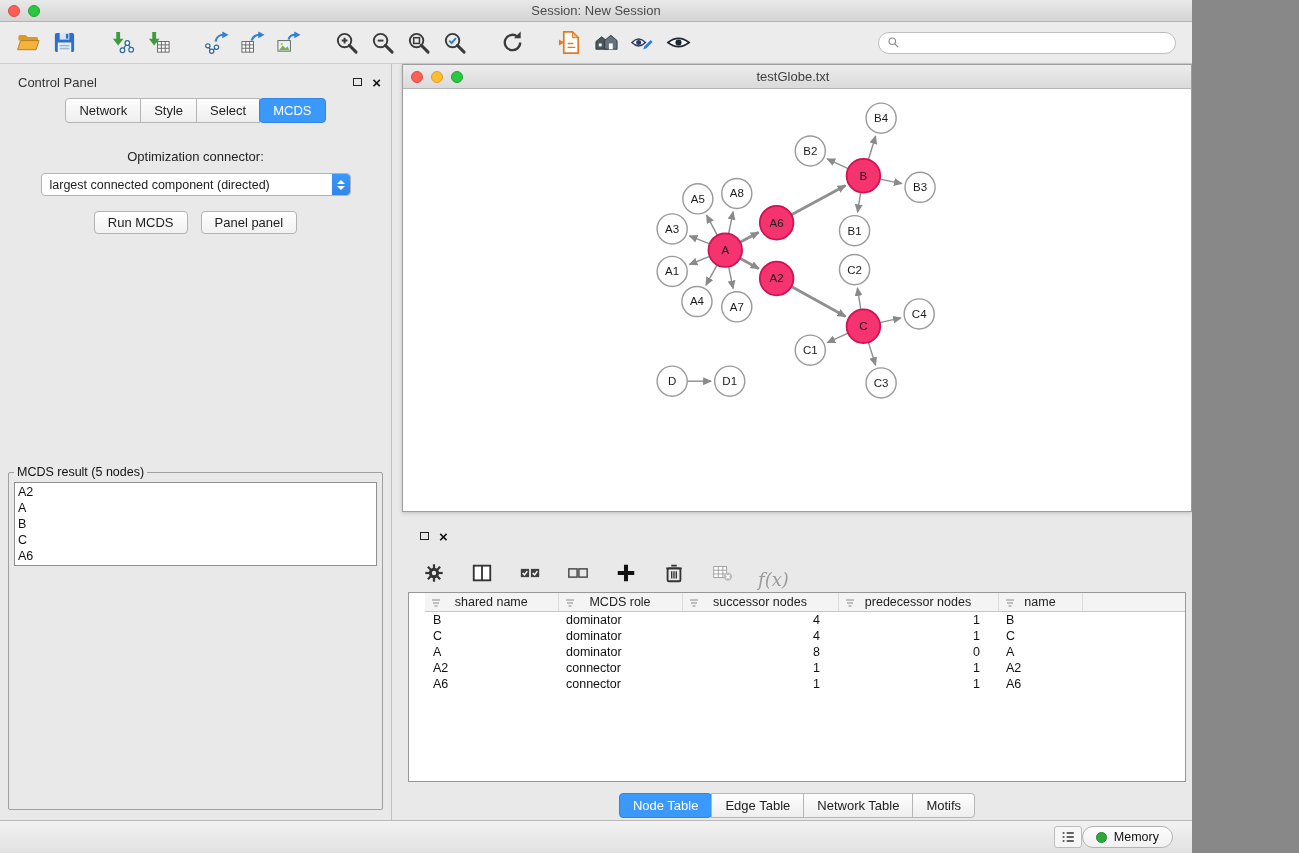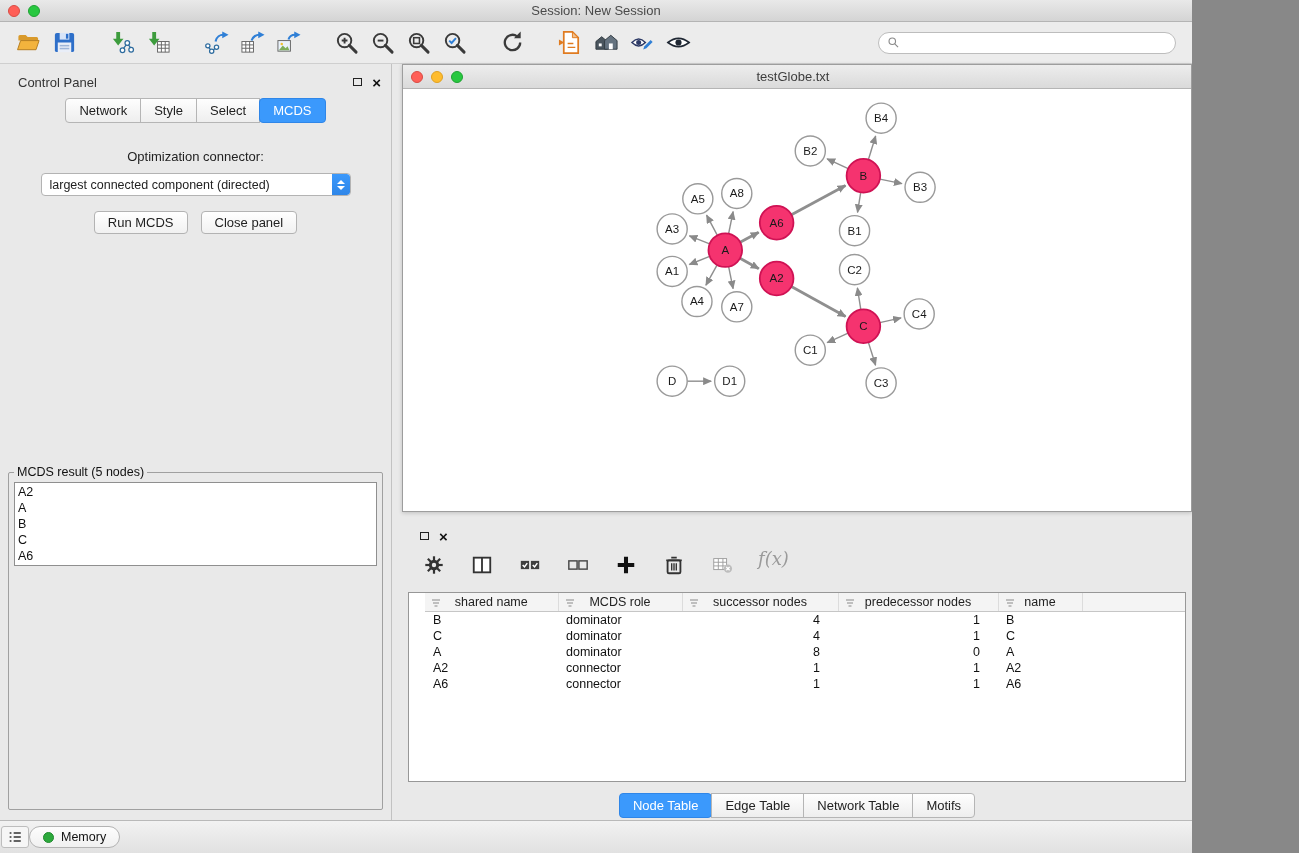--- a/index.html
+++ b/index.html
@@ -66,38 +66,38 @@
   .network-window{height:448px;flex:0 0 448px;border:1px solid #9d9d9d;background:#fff;
     box-shadow:0 1px 4px rgba(0,0,0,.18);display:flex;flex-direction:column;}
   .nw-titlebar{height:24px;flex:0 0 24px;background:linear-gradient(#ededed,#dadada);
     border-bottom:1px solid #b5b5b5;display:flex;align-items:center;position:relative;}
   .nw-titlebar .title{position:absolute;left:0;right:8px;text-align:center;font-size:13px;color:#3d3d3d;}
   .nw-canvas{flex:1;background:#fff;position:relative;overflow:hidden;}
   .nw-canvas svg{width:100%;height:100%;display:block;}
   svg.netgraph text{font-family:"Liberation Sans",sans-serif;font-size:13px;fill:#1a1a1a;}
   
   .table-panel{flex:1;margin-top:10px;display:flex;flex-direction:column;min-height:0;padding-top:2px;}
-  .tp-toolbar{height:42px;flex:0 0 42px;display:flex;align-items:flex-start;gap:12px;padding-left:14px;}
+  .tp-toolbar{height:42px;flex:0 0 42px;display:flex;align-items:flex-end;gap:12px;padding-left:14px;}
   .tp-btn{width:36px;height:34px;display:flex;align-items:center;justify-content:center;cursor:pointer;}
   .tp-btn svg{width:22px;height:22px;}
   .fx-label{font-family:"DejaVu Serif",serif;font-style:italic;font-size:18px;color:#9a9a9a;
     margin-left:6px;cursor:pointer;}
   .tp-table-wrap{flex:1;margin:2px 6px 4px 6px;border:1px solid #979797;background:#fff;overflow:hidden;}
   table.node-table{border-collapse:collapse;width:100%;table-layout:fixed;margin-left:16px;}
   .node-table th{background:#f4f4f4;border-right:1px solid #dcdcdc;border-bottom:1px solid #c6c6c6;
     font-weight:normal;font-size:12.5px;padding:2px 4px;position:relative;text-align:center;color:#222;}
   .node-table th .sort-ic{position:absolute;left:5px;top:4px;width:12px;height:12px;}
   .node-table td{font-size:12.5px;padding:1px 8px;color:#111;white-space:nowrap;overflow:hidden;}
   .node-table td.num{text-align:right;padding-right:18px;}
   .node-table tr{height:16px;}
   
   .tp-tabs{height:30px;flex:0 0 30px;display:flex;justify-content:center;align-items:center;}
   
   .statusbar{height:33px;flex:0 0 33px;background:linear-gradient(#f2f2f2,#e1e1e1);
-    border-top:1px solid #b9b9b9;display:flex;align-items:center;justify-content:flex-start;padding:0 1px;}
+    border-top:1px solid #b9b9b9;display:flex;align-items:center;justify-content:flex-end;padding:0 19px;}
   .list-btn{width:28px;height:22px;border:1px solid #bdbdbd;border-radius:3px;background:#f6f6f6;
     display:flex;align-items:center;justify-content:center;cursor:pointer;}
   .memory-btn{display:flex;align-items:center;gap:7px;border:1px solid #b3b3b3;border-radius:13px;
     background:linear-gradient(#fdfdfd,#f0f0f0);padding:3px 13px;font-size:12.5px;cursor:pointer;color:#111;}
   .mem-dot{width:11px;height:11px;border-radius:50%;background:var(--memory-green,#2ca93c);
     border:1px solid #1f8a2d;display:inline-block;}
 </style>
 </head>
 <body>
 
@@ -268,21 +268,21 @@
       <div class="cp-opt-label">Optimization connector:</div>
       <div class="cp-dropdown">
         <span class="dd-text">largest connected component (directed)</span>
         <span class="dd-stepper">
             <i class="up"></i>
             <i class="down"></i>
           </span>
       </div>
       <div class="cp-buttons">
         <button class="btn">Run MCDS</button>
-        <button class="btn">Close panel</button>
+        <button class="btn">Panel panel</button>
       </div>
       <div class="cp-spacer"></div>
       <fieldset class="result-fieldset">
         <legend>MCDS result (5 nodes)</legend>
         <div class="result-list">
             <div class="result-item">A2</div>
             <div class="result-item">A</div>
             <div class="result-item">B</div>
             <div class="result-item">C</div>
             <div class="result-item">A6</div>

